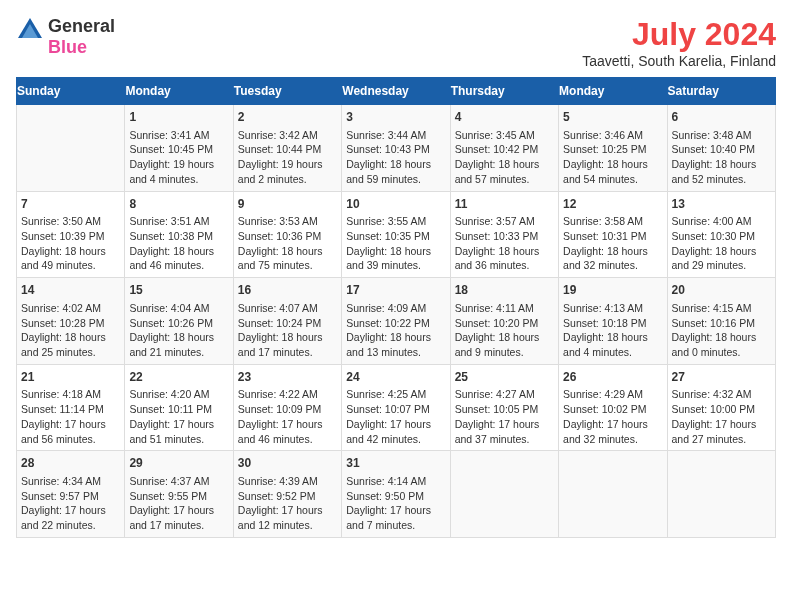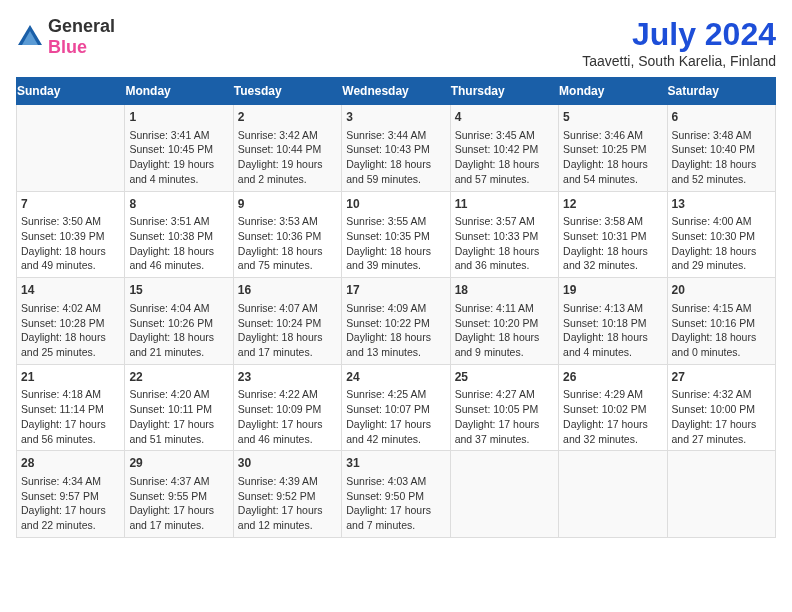--- a/index.html
+++ b/index.html
@@ -11,34 +11,33 @@
       padding: 16px;
     }
     .header-area {
       display: flex;
       justify-content: space-between;
       align-items: flex-start;
       margin-bottom: 8px;
     }
     .logo {
       display: flex;
-      align-items: center;
       gap: 4px;
     }
     .logo-icon {
       width: 28px;
       height: 28px;
     }
     .title-area {
       text-align: right;
     }
     .main-title {
       font-size: 32px;
       font-weight: bold;
-      color: #1d4ed8;
+      color: #ef4444;
     }
     .subtitle {
       font-size: 14px;
       color: #333;
     }
     table {
       width: 100%;
       border-collapse: collapse;
       font-size: 11px;
     }
@@ -343,21 +342,21 @@
         </td>
         <td>
           <span class="day-number">30</span>
           <div class="day-info">Sunrise: 4:39 AM</div>
           <div class="day-info">Sunset: 9:52 PM</div>
           <div class="day-info">Daylight: 17 hours</div>
           <div class="day-info">and 12 minutes.</div>
         </td>
         <td>
           <span class="day-number">31</span>
-          <div class="day-info">Sunrise: 4:03 AM</div>
+          <div class="day-info">Sunrise: 4:14 AM</div>
           <div class="day-info">Sunset: 9:50 PM</div>
           <div class="day-info">Daylight: 17 hours</div>
           <div class="day-info">and 7 minutes.</div>
         </td>
         <td></td>
         <td></td>
         <td></td>
       </tr>
     </tbody>
 </table>

